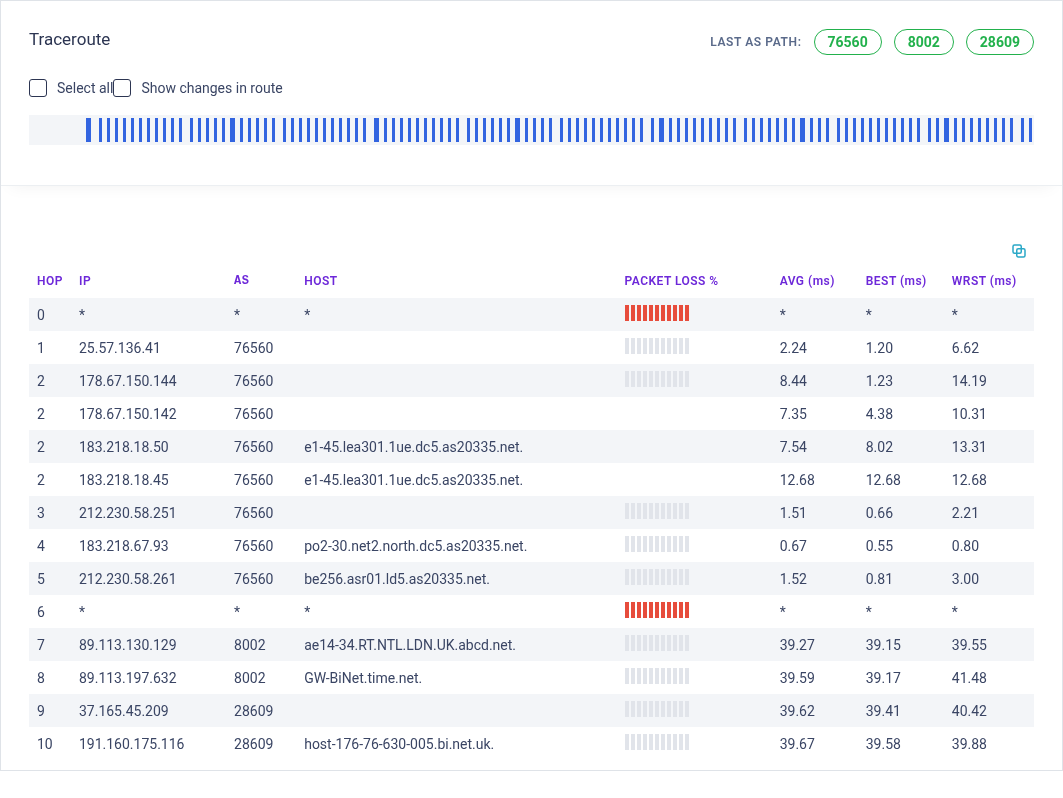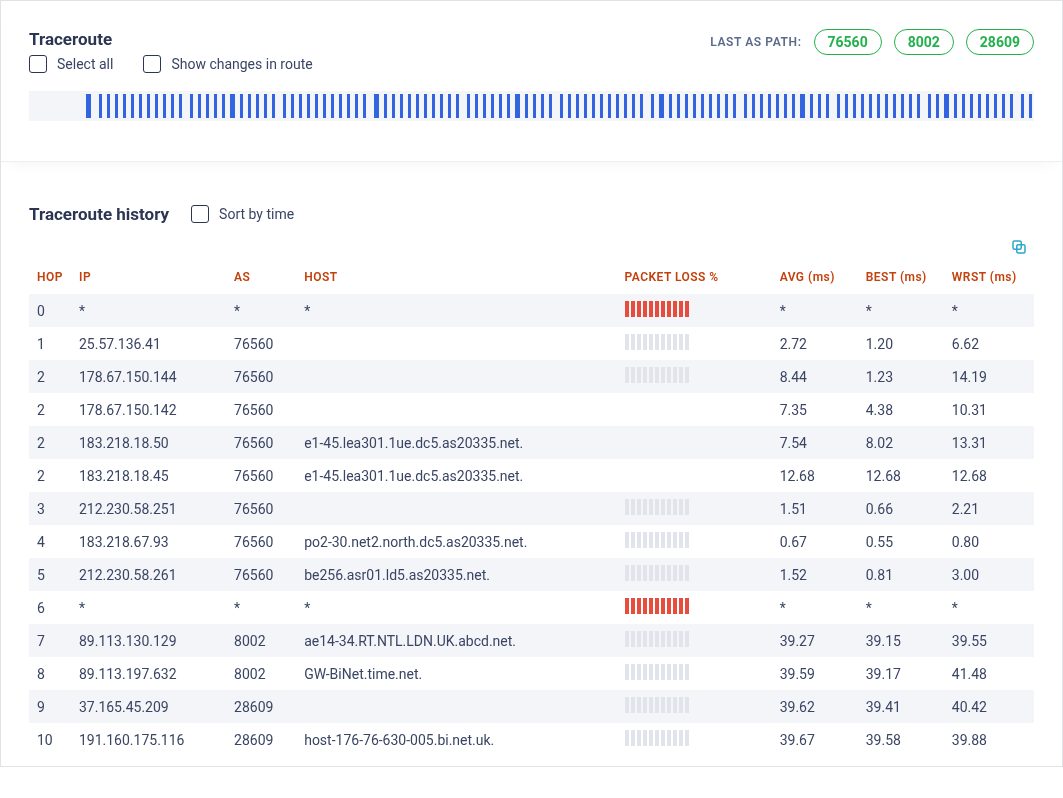--- a/index.html
+++ b/index.html
@@ -24,21 +24,21 @@
     padding: 28px 28px 10px 28px;
     margin-top: 14px;
   }
   .top-row {
     display: flex;
     justify-content: space-between;
     align-items: flex-start;
   }
   .title {
     font-size: 17px;
-    font-weight: 700;
+    font-weight: 400;
     color: #2c3552;
   }
   .as-path-wrap { text-align: center; }
   .as-path-line {
     display: flex;
     align-items: center;
     gap: 12px;
   }
   .as-path-label {
     font-size: 12px;
@@ -55,22 +55,22 @@
     font-weight: 700;
     font-size: 14px;
     cursor: pointer;
   }
   .as-hint {
     margin-top: 8px;
     font-size: 11.5px;
     color: #6a7590;
   }
   .controls-row {
+    margin-top: 24px;
     display: flex;
-    gap: 30px;
     align-items: center;
   }
   .chk {
     display: inline-flex;
     align-items: center;
     gap: 10px;
     cursor: pointer;
   }
   .chk-box {
     width: 18px;
@@ -118,21 +118,21 @@
   table.hops {
     width: 100%;
     border-collapse: collapse;
     font-size: 14px;
     color: #3a4564;
   }
   table.hops th {
     text-align: left;
     font-size: 12px;
     letter-spacing: 0.04em;
-    color: #c2410c;
+    color: #6d28d9;
     font-weight: 600;
     padding: 6px 8px 10px 8px;
     white-space: nowrap;
   }
   table.hops td {
     padding: 7px 8px;
     white-space: nowrap;
   }
   table.hops tr.striped td {
     background: #f3f5f8;
@@ -144,21 +144,21 @@
     height: 16px;
   }
   .pktloss .bar {
     width: 4px;
     background: #e1e4ea;
   }
   .pktloss.red .bar { background: #e74c3c; }
   
   .col-hop  { width: 38px; }
   .col-ip   { width: 155px; }
-  .col-as   { width: 70px; }
+  .col-as   { width: 70px; font-family: Liberation Mono, monospace; }
   .col-host { width: 320px; }
   .col-pkt  { width: 155px; }
   .col-avg  { width: 86px; }
   .col-best { width: 86px; }
   .col-wrst { width: 90px; }
 </style>
 </head>
 <body>
 
 <div class="page">
@@ -412,27 +412,20 @@
         <div class="tick" style="flex: 0 0 3px;"></div>
         <div class="tickgap" style="flex: 0 0 6px;"></div>
         <div class="tick" style="flex: 0 0 3px;"></div>
         <div class="tickgap" style="flex: 0 0 3px;"></div>
         <div class="tick" style="flex: 0 0 3px;"></div>
         <div class="tickgap" style="flex: 0 0 3px;"></div>
       </div>
   </div>
 
   <div class="panel-bottom">
-    <div class="subtitle-row">
-      <div class="title">Traceroute history</div>
-      <label class="chk">
-        <span class="chk-box"></span>
-        <span class="chk-label">Sort by time</span>
-      </label>
-    </div>
 
     <div class="copy-icon-wrap">
       <span class="copy-icon">
         <svg width="18" height="18" viewBox="0 0 24 24" fill="none" stroke="currentColor" stroke-width="2" stroke-linecap="round" stroke-linejoin="round">
           <rect x="9" y="9" width="11" height="11" rx="2"></rect>
           <rect x="4" y="4" width="11" height="11" rx="2"></rect>
         </svg>
       </span>
     </div>
 
@@ -483,21 +476,21 @@
                 <span class="bar"></span>
                 <span class="bar"></span>
                 <span class="bar"></span>
                 <span class="bar"></span>
                 <span class="bar"></span>
                 <span class="bar"></span>
                 <span class="bar"></span>
                 <span class="bar"></span>
                 <span class="bar"></span>
               </span></td>
-            <td>2.72</td>
+            <td>2.24</td>
             <td>1.20</td>
             <td>6.62</td>
           </tr>
           <tr class="striped">
             <td>2</td>
             <td>178.67.150.144</td>
             <td>76560</td>
             <td></td>
             <td><span class="pktloss">
                 <span class="bar"></span>

